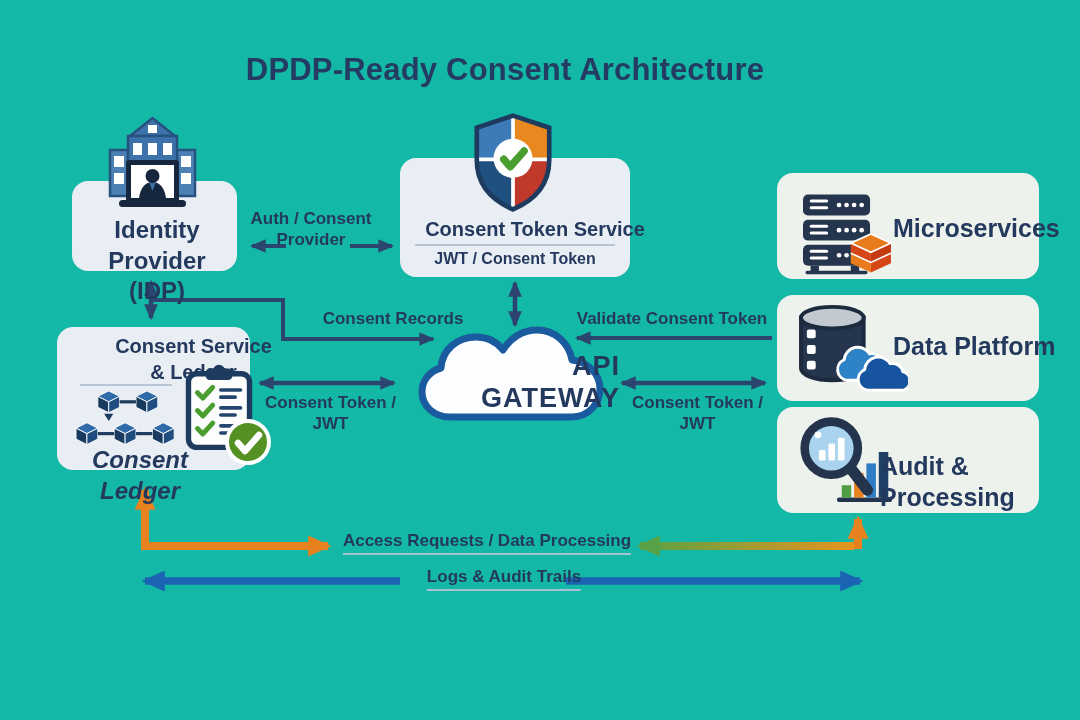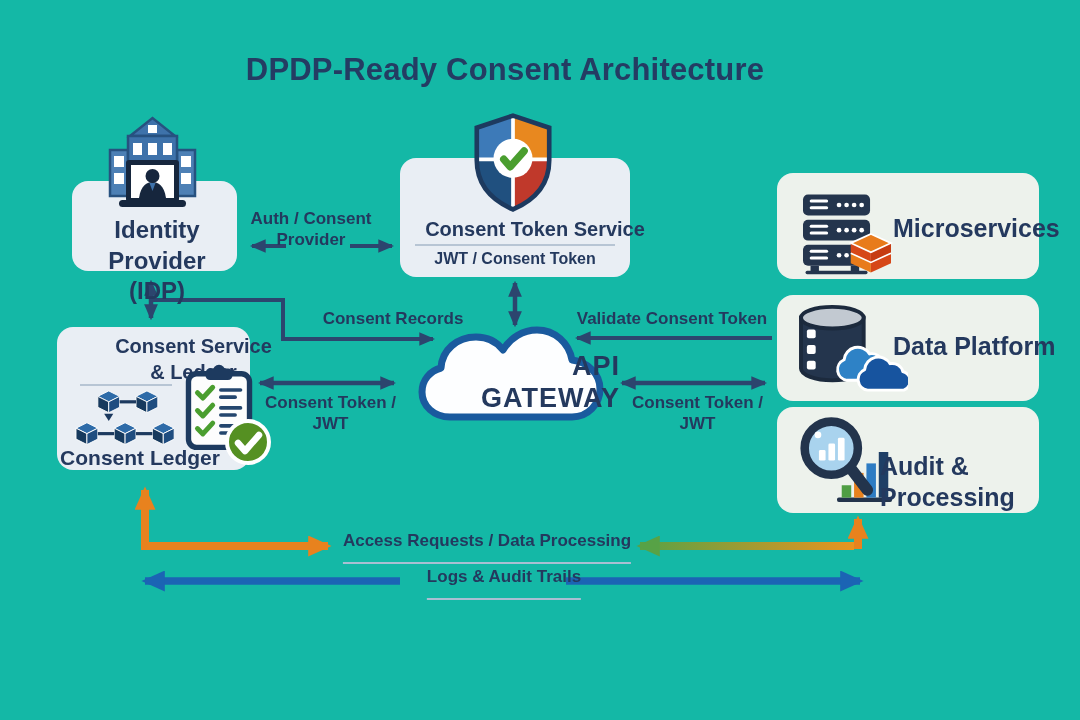--- a/index.html
+++ b/index.html
@@ -8,21 +8,21 @@
 
   .title{position:absolute;left:0;top:52px;width:1010px;text-align:center;
          font-size:31px;font-weight:700;color:#243c63;letter-spacing:.2px;z-index:5;}
 
   .box{position:absolute;border-radius:16px;z-index:2;}
   .box.left-bg{background:#e9eef4;}
   .box.right-bg{background:#edf2ec;}
 
   .node-label{position:absolute;color:#24395e;font-weight:700;text-align:center;z-index:4;line-height:1.28;}
   .edge-label{position:absolute;color:#24395e;font-weight:700;font-size:17px;text-align:center;z-index:5;line-height:1.22;}
-  .underlined{border-bottom:2px solid #a9bfd3;padding-bottom:12px;white-space:nowrap;}
+  .underlined{border-bottom:2px solid #a9bfd3;padding-bottom:3px;white-space:nowrap;}
 
   .sep{position:absolute;height:2px;background:#b7c5d4;z-index:4;}
 
   .icon{position:absolute;z-index:4;}
   #arrow-layer{position:absolute;left:0;top:0;z-index:1;}
 
   .rightbox-label{position:absolute;color:#24395e;font-weight:700;font-size:25px;z-index:4;line-height:1.25;}
 
   .gateway-text{position:absolute;left:398px;top:351px;width:222px;text-align:right;z-index:4;
                 color:#24395e;font-weight:700;font-size:27px;letter-spacing:1px;line-height:1.17;}
@@ -171,21 +171,21 @@
           <polygon points="12,12 24,6 24,18 12,24" fill="#1f4d80"></polygon>
       </g>
     </g>
     <g stroke="#1d3a5f" stroke-width="3.5">
       <line x1="58" y1="13" x2="76" y2="13"></line>
       <line x1="34" y1="48" x2="52" y2="48"></line>
       <line x1="76" y1="48" x2="94" y2="48"></line>
     </g>
     <polygon points="41,26 51,26 46,34" fill="#1d3a5f"></polygon>
   </svg>
-  <div class="node-label" style="left:60px;top:445px;width:160px;font-size:21px;">Consent Ledger</div>
+  <div class="node-label" style="left:60px;top:445px;width:160px;font-size:24px;font-style:italic;">Consent Ledger</div>
   <svg class="icon" style="left:184px;top:362px;z-index:5;" width="70" height="90" viewBox="0 0 78 98">
     <rect x="5" y="12" width="68" height="82" rx="9" fill="#fdfdfd" stroke="#1d3a5f" stroke-width="6"></rect>
     <circle cx="39" cy="9" r="7" fill="#1d3a5f"></circle>
     <rect x="24" y="6" width="30" height="13" rx="5" fill="#1d3a5f"></rect>
     <g stroke="#4a9e2f" stroke-width="5.5" fill="none" stroke-linecap="round" stroke-linejoin="round">
       <path d="M15,33 l6,6 l11,-12"></path>
         <path d="M15,53 l6,6 l11,-12"></path>
         <path d="M15,73 l6,6 l11,-12"></path>
     </g>
     <g fill="#24466e">

